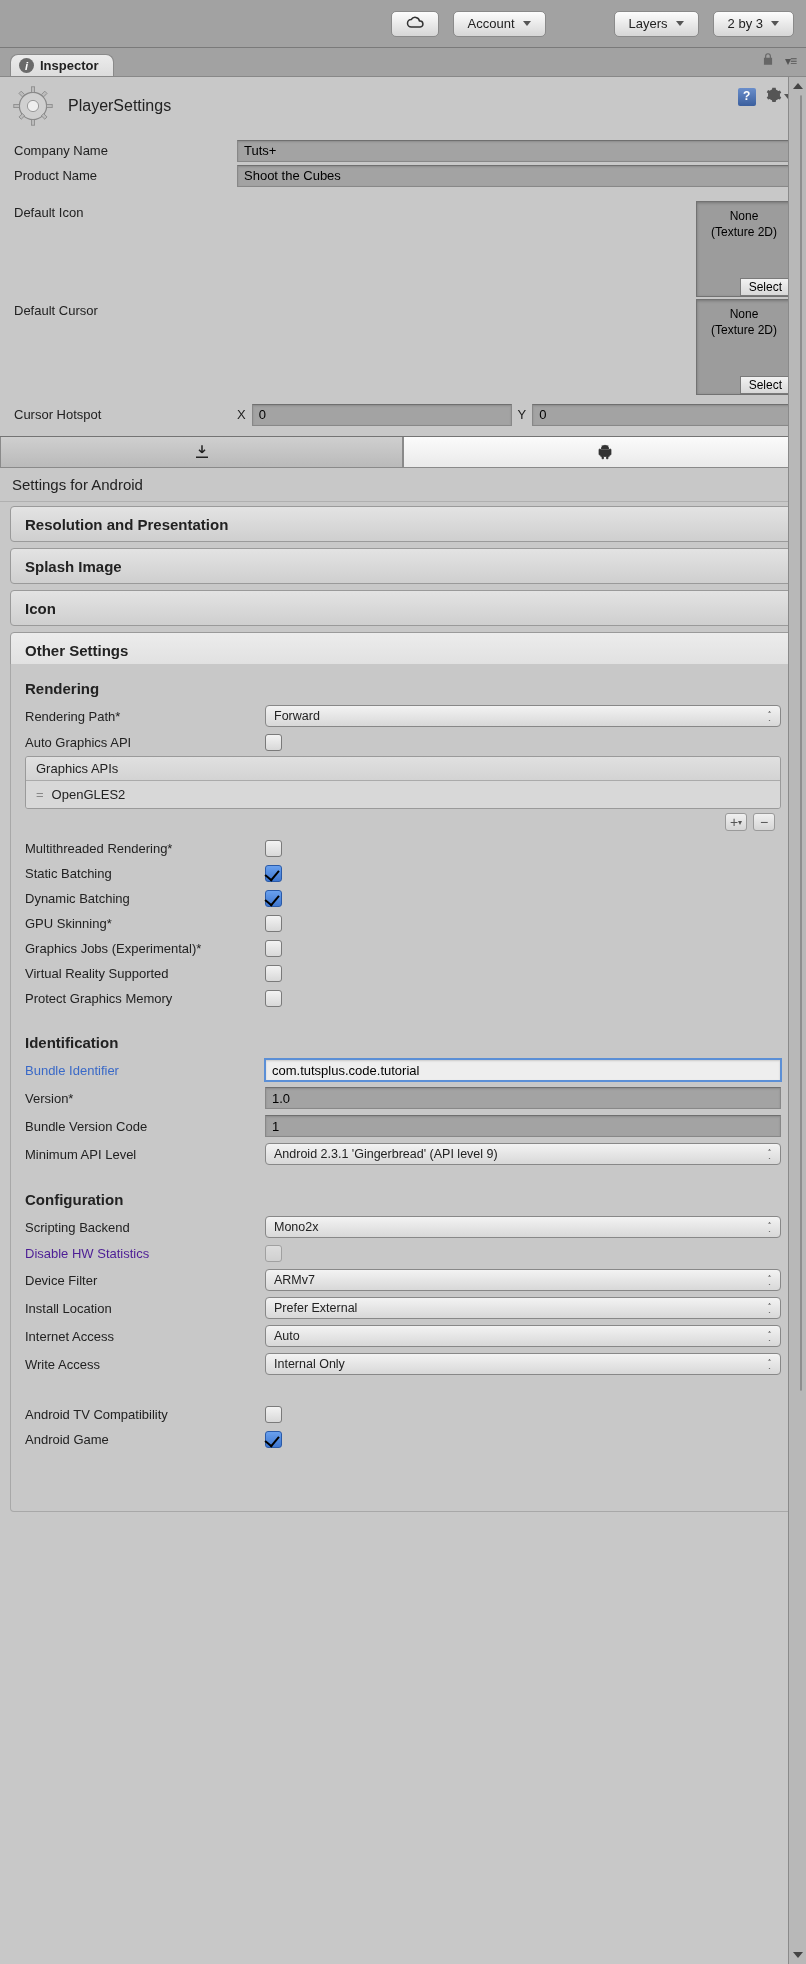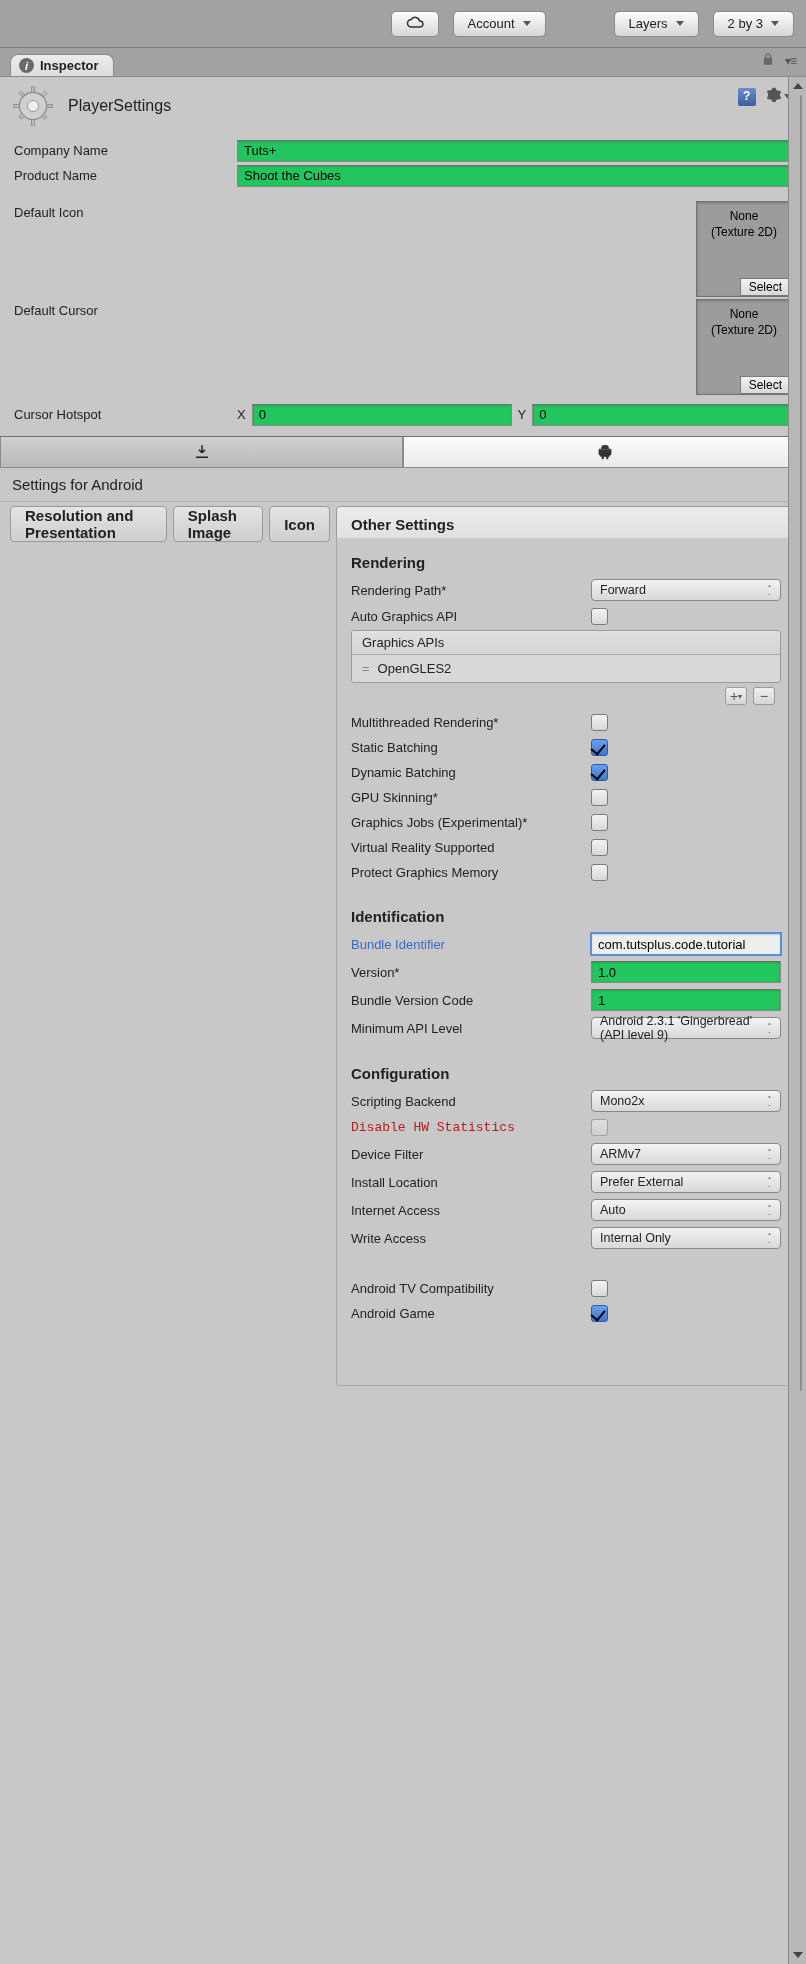--- a/index.html
+++ b/index.html
@@ -94,21 +94,21 @@
   .rowgrid {
     display: grid;
     grid-template-columns: 215px 1fr;
     gap: 2px 8px;
     padding: 4px 14px;
     align-items: center;
   }
   .lbl { font-size: 13px; color:#222; padding: 4px 0;}
   .txt-input {
     height: 22px;
-    background: #22c55e;
+    background: #a3a3a3;
     border: 1px solid #888;
     border-top-color: #6f6f6f;
     padding: 0 6px;
     font-size: 13px;
     box-shadow: inset 0 1px 2px rgba(0,0,0,.15);
   }
   .txt-input.focused {
     background:#eee;
     outline: 2px solid #5b8fd6;
     outline-offset: -1px;
@@ -133,21 +133,21 @@
     flex:1; display:flex; align-items:center; justify-content:center;
     border:1px solid #8a8a8a; border-top:none;
   }
   .plat.inactive { background: linear-gradient(#cfcfcf,#bababa);}
   .plat.active { background: linear-gradient(#fbfbfb,#eaeaea);}
   .plat svg { width:18px; height:18px; fill:#333;}
   .settings-label {
     padding: 8px 12px; font-size: 15px; color:#222;
     border-bottom:1px solid #b0b0b0;
   }
-  .panel-wrap { padding: 4px 10px 0 10px; display:flex; flex-direction:row; gap:6px;}
+  .panel-wrap { padding: 4px 10px 0 10px; display:flex; flex-direction:column; gap:6px;}
   .fold {
     height: 36px;
     background: linear-gradient(#e3e3e3,#cfcfcf);
     border: 1px solid #9a9a9a;
     border-radius: 4px;
     display:flex; align-items:center;
     padding: 0 14px;
     font-size: 15px; font-weight: 700; color:#222;
   }
   .fold.open {
@@ -163,21 +163,21 @@
   }
   .grp-title { font-weight:700; font-size:15px; padding: 6px 4px;}
   .cgrid {
     display:grid;
     grid-template-columns: 240px 1fr;
     align-items:center;
     row-gap: 6px;
     padding: 2px 4px;
   }
   .cgrid .lbl { font-size:13px; padding:2px 0;}
-  .lbl.dim { color:#b91c1c;font-family:Liberation Mono, monospace; }
+  .lbl.dim { color:#4c1d95; }
   .lbl.hl { color:#3a69c7;}
   .popup {
     height:22px;
     background: linear-gradient(#f3f3f3,#d8d8d8);
     border:1px solid #888;
     border-radius: 4px;
     display:flex; align-items:center;
     padding: 0 22px 0 8px;
     font-size: 12.5px;
     position:relative;

